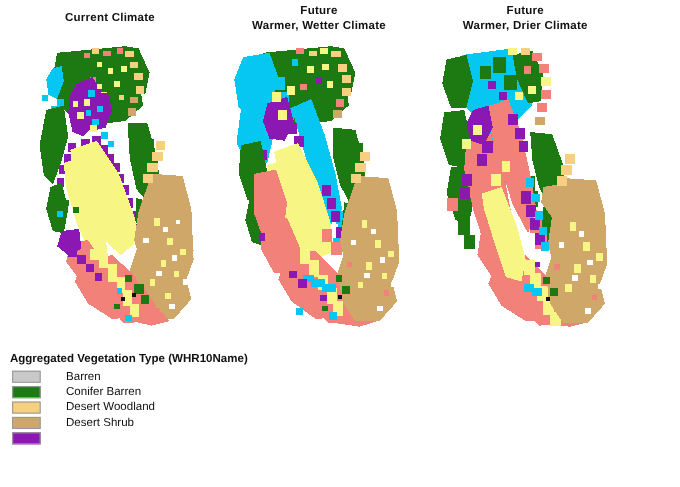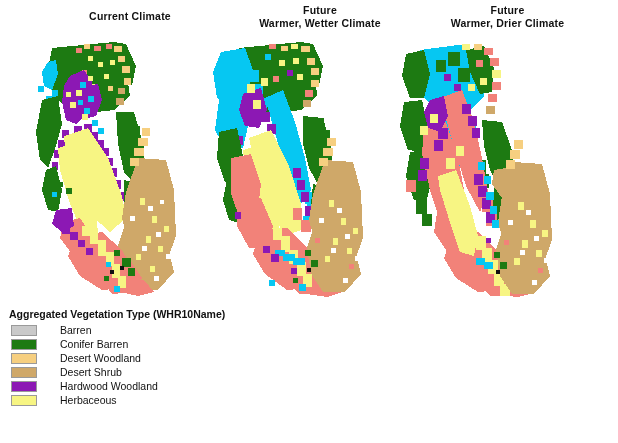--- a/index.html
+++ b/index.html
@@ -14,41 +14,40 @@
 
   .panel{position:absolute;top:0;}
   .panel-title{
     text-align:center;
     font-size:10.5px;
     font-weight:bold;
     color:#111111;
     line-height:12.5px;
     letter-spacing:0.2px;
     white-space:pre-line;
-    margin-left:30px;
   }
   .map-holder{position:absolute;}
   .map-holder svg{display:block;}
 
   #panel-0{left:0px;width:200px;}
   #panel-0 .panel-title{position:absolute;left:0;top:10px;width:200px;}
   #panel-0 .map-holder{left:18px;top:40px;}
 
   #panel-1{left:185px;width:210px;}
   #panel-1 .panel-title{position:absolute;left:0;top:4px;width:210px;}
   #panel-1 .map-holder{left:20px;top:40px;}
 
   #panel-2{left:370px;width:215px;}
   #panel-2 .panel-title{position:absolute;left:0;top:4px;width:215px;}
   #panel-2 .map-holder{left:20px;top:40px;}
 
   
   .legend{
     position:absolute;
-    left:7px;top:308px;
+    left:7px;top:320px;
     width:260px;
   }
   .legend-title{
     font-size:10.5px;
     font-weight:bold;
     color:#111111;
     margin:0 0 3px 2px;
     white-space:nowrap;
   }
   .legend-row{
@@ -466,23 +465,18 @@
     </div>
 
     <div class="legend-row">
       <span class="legend-swatch" style="background:#cfa869"></span>
       <span class="legend-label">Desert Shrub</span>
     </div>
 
 
     <div class="legend-row">
       <span class="legend-swatch" style="background:#8c18b4"></span>
-      <span class="legend-label">Hardwood Woodland</span>
-    </div>
-
-    <div class="legend-row">
-      <span class="legend-swatch" style="background:#f7f583"></span>
-      <span class="legend-label">Herbaceous</span>
-    </div>
+    </div>
+
 
   </div>
 
 </div>
 
 </body></html>

